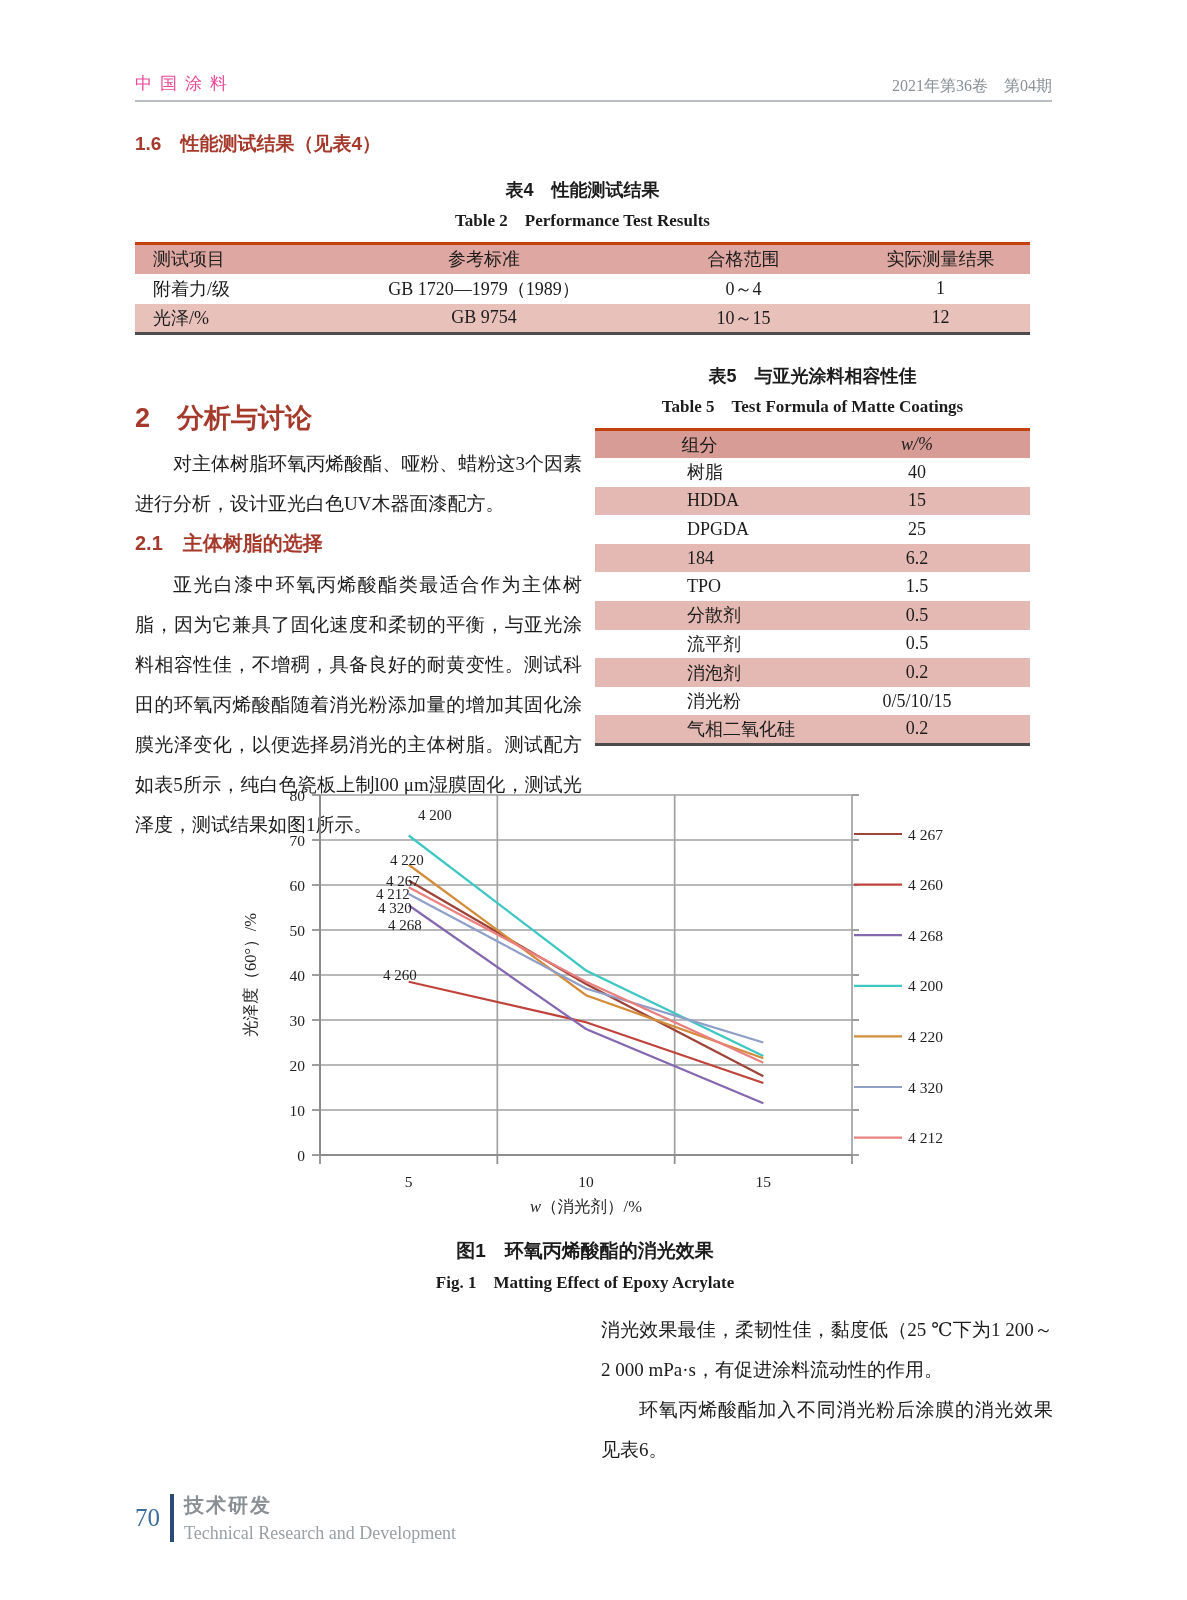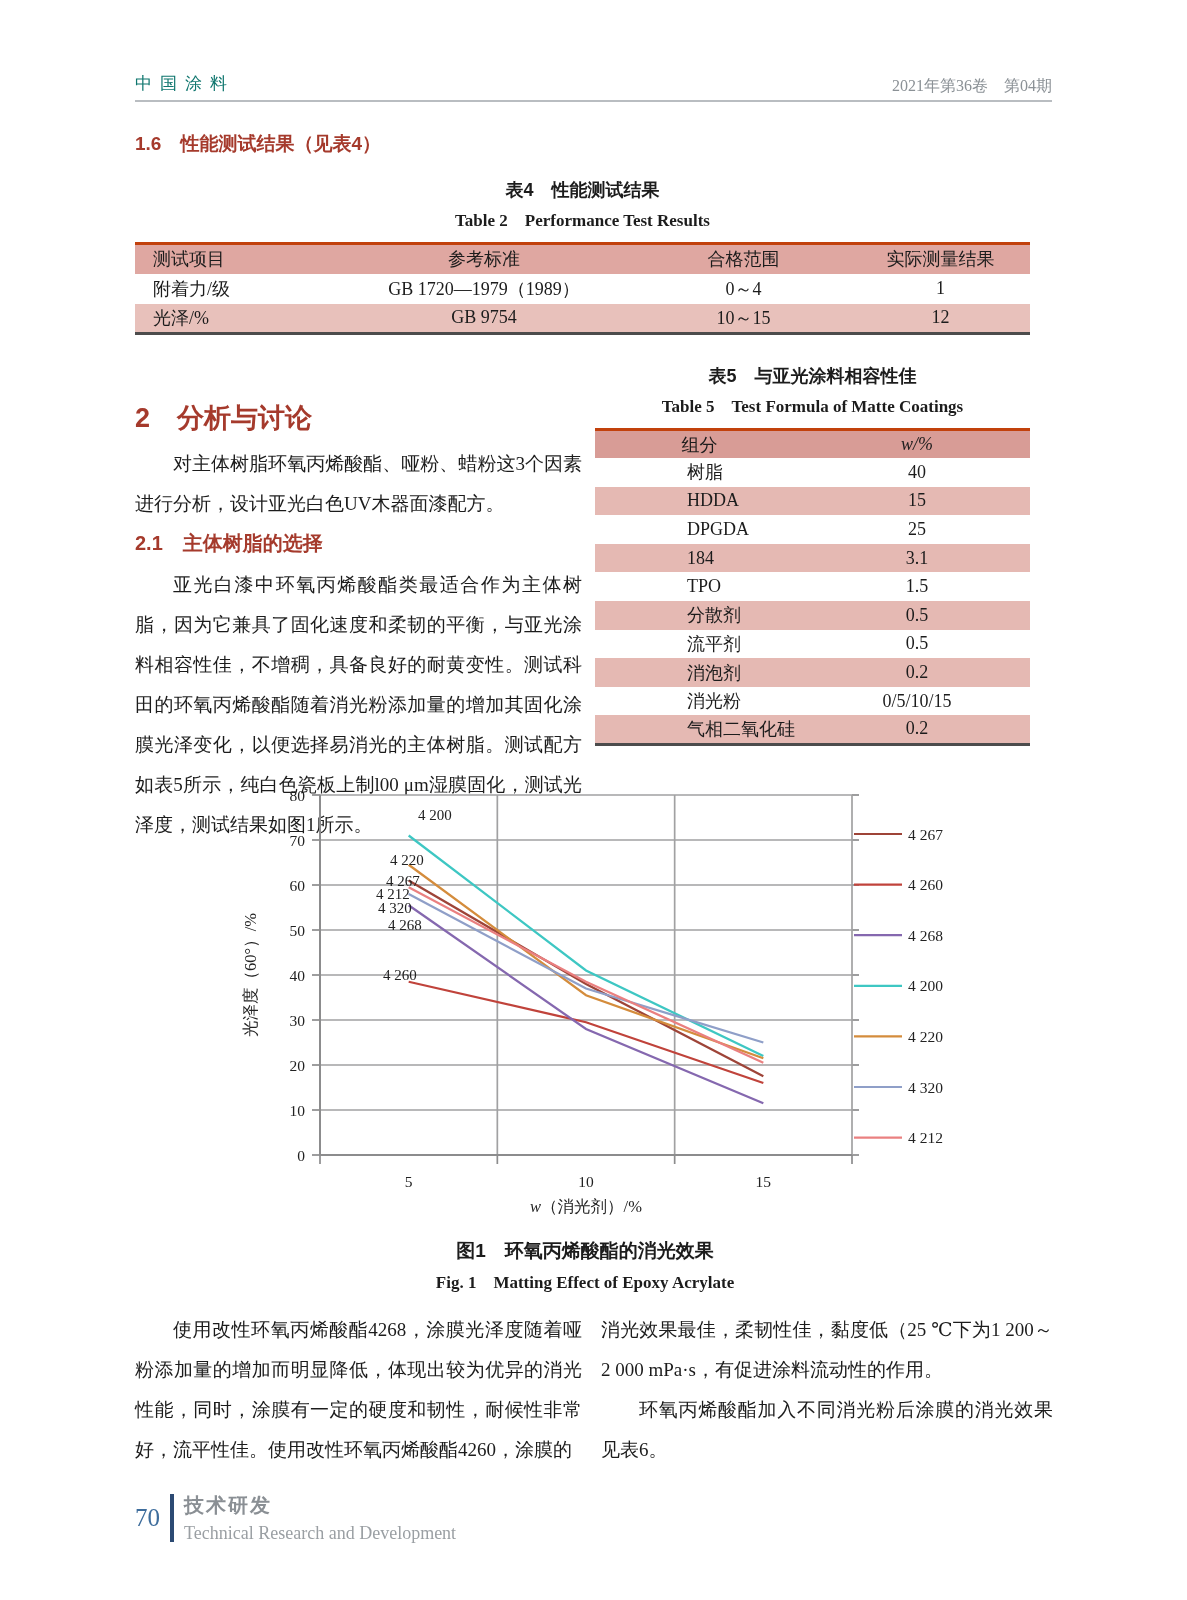--- a/index.html
+++ b/index.html
@@ -2,21 +2,21 @@
 <html><head>
 <meta charset="utf-8">
 <style>
   html,body{margin:0;padding:0;background:#ffffff;}
   #page{position:relative;width:1187px;height:1600px;background:#fff;
         font-family:"Liberation Serif","DejaVu Serif",serif;color:#1c1c1c;overflow:hidden;}
   .abs{position:absolute;}
   .sans{font-family:"Liberation Sans","DejaVu Sans",sans-serif;}
   .red{color:#a53a2c;font-weight:bold;}
 
-  #journal{left:135px;top:72px;font-size:17px;color:#0f766e;letter-spacing:8px;}
+  #journal{left:135px;top:72px;font-size:17px;color:#ec4899;letter-spacing:8px;}
   #issue{right:135px;top:76px;font-size:16px;color:#8b9196;}
   #head-rule{left:135px;right:135px;top:100px;height:0;border-top:2px solid #b9bdc1;}
 
   #sec16{left:135px;top:131px;font-size:19px;}
 
   .tbl-title-zh{text-align:center;font-size:18px;font-weight:bold;}
   .tbl-title-en{text-align:center;font-size:17px;font-weight:bold;margin-top:7px;}
 
   table.datatable{border-collapse:collapse;width:100%;margin-top:10px;
     border-top:3px solid #c2410c;border-bottom:3px solid #4c4c4c;font-size:18px;}
@@ -131,21 +131,21 @@
           <tr>
             <td>HDDA</td>
             <td>15</td>
           </tr>
           <tr>
             <td>DPGDA</td>
             <td>25</td>
           </tr>
           <tr>
             <td>184</td>
-            <td>3.1</td>
+            <td>6.2</td>
           </tr>
           <tr>
             <td>TPO</td>
             <td>1.5</td>
           </tr>
           <tr>
             <td>分散剂</td>
             <td>0.5</td>
           </tr>
           <tr>
@@ -248,23 +248,20 @@
         <text x="668" y="375.1" class="tick">4 212</text>
         <text x="16" y="207" text-anchor="middle" class="axis-title" transform="rotate(-90 16 207)">光泽度（60°）/%</text>
         <text x="346" y="444" text-anchor="middle" class="axis-title"><tspan font-style="italic">w</tspan><tspan>（消光剂）/%</tspan></text>
       </svg></div>
 
   <div class="abs" id="cap">
     <div class="sans" id="cap-zh">图1　环氧丙烯酸酯的消光效果</div>
     <div id="cap-en">Fig. 1　Matting Effect of Epoxy Acrylate</div>
   </div>
 
-  <div class="abs" id="bl">
-    <p class="para indent">使用改性环氧丙烯酸酯4268，涂膜光泽度随着哑粉添加量的增加而明显降低，体现出较为优异的消光性能，同时，涂膜有一定的硬度和韧性，耐候性非常好，流平性佳。使用改性环氧丙烯酸酯4260，涂膜的</p>
-  </div>
   <div class="abs" id="br">
     <p class="para">消光效果最佳，柔韧性佳，黏度低（25 ℃下为1 200～2 000 mPa·s，有促进涂料流动性的作用。</p>
     <p class="para indent">环氧丙烯酸酯加入不同消光粉后涂膜的消光效果见表6。</p>
   </div>
 
   <div class="abs" id="footer">
     <div id="page-num">70</div>
     <div id="footer-bar"></div>
     <div>
       <div id="footer-zh" class="sans">技术研发</div>

